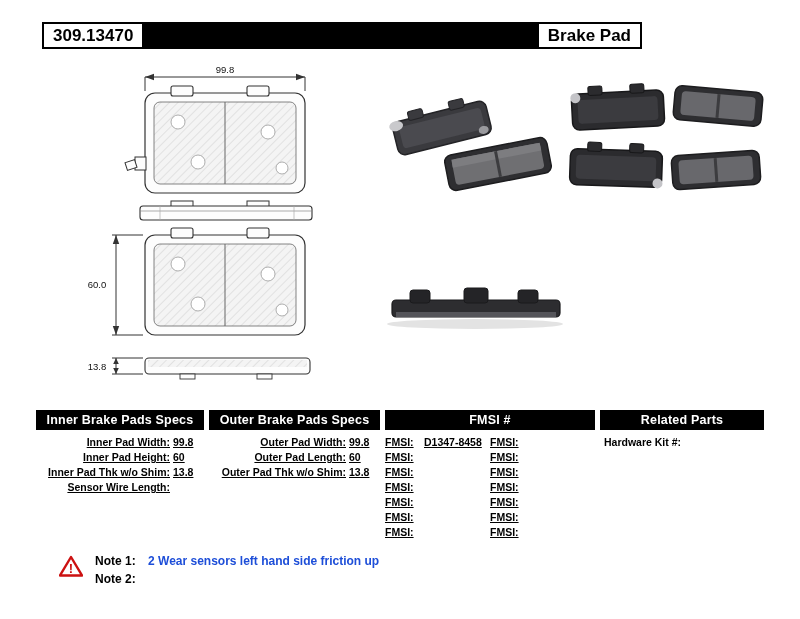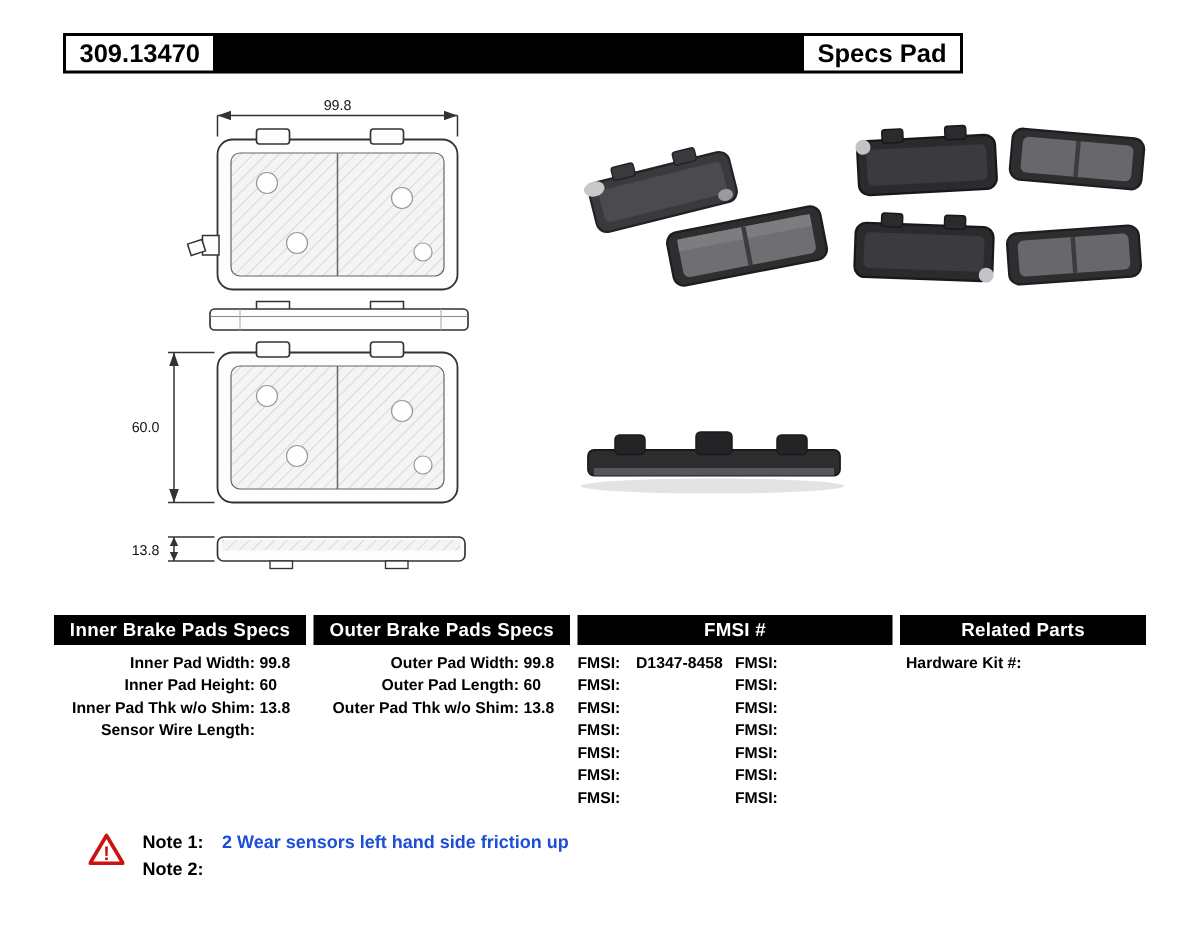--- a/index.html
+++ b/index.html
@@ -29,21 +29,21 @@
   .col-inner   { left: 36px;  width: 168px; }
   .col-outer   { left: 209px; width: 171px; }
   .col-fmsi    { left: 385px; width: 210px; }
   .col-related { left: 600px; width: 164px; }
   .spec-header {
     background: #000; color: #fff; font-weight: bold; font-size: 12.5px;
     height: 20px; display: flex; align-items: center; justify-content: center;
     letter-spacing: .2px;
   }
   .spec-rows { padding-top: 5px; }
-  .spec-row { display: flex; height: 15px; line-height: 15px; font-size: 10.5px; font-weight: bold; }
+  .spec-row { display: flex; height: 15px; line-height: 15px; font-size: 10.5px; font-weight: bold; text-decoration: underline; }
   .spec-label { flex: 1; text-align: right; white-space: nowrap; }
   .spec-value { width: 34px; text-align: left; padding-left: 3px; white-space: nowrap; }
   .fmsi-grid { display: flex; }
   .fmsi-sub { flex: 1; }
   .fmsi-label { width: 36px; text-align: left; white-space: nowrap; }
   .fmsi-value { flex: 1; text-align: left; padding-left: 3px; white-space: nowrap; }
   .related-row { display: flex; height: 15px; line-height: 15px; font-size: 10.5px; font-weight: bold; padding-left: 4px; }
   .related-label { text-align: right; white-space: nowrap; }
   .related-value { padding-left: 3px; }
   
@@ -59,21 +59,21 @@
 <body>
 
 <div class="page">
 
   <div class="topbar">
     <div class="topbar-box">
       <span>309.13470</span>
     </div>
     <div class="topbar-fill"></div>
     <div class="topbar-box">
-      <span>Specs Pad</span>
+      <span>Brake Pad</span>
     </div>
   </div>
 
   <svg class="tech-drawing" viewBox="0 0 280 330" xmlns="http://www.w3.org/2000/svg">
     <defs>
       <pattern id="hatch" width="6" height="6" patternUnits="userSpaceOnUse" patternTransform="rotate(45)">
         <rect width="6" height="6" fill="#f4f4f4"></rect>
         <line x1="0" y1="0" x2="0" y2="6" stroke="#d5d5d5" stroke-width="1.2"></line>
       </pattern>
       <g id="padfront">

